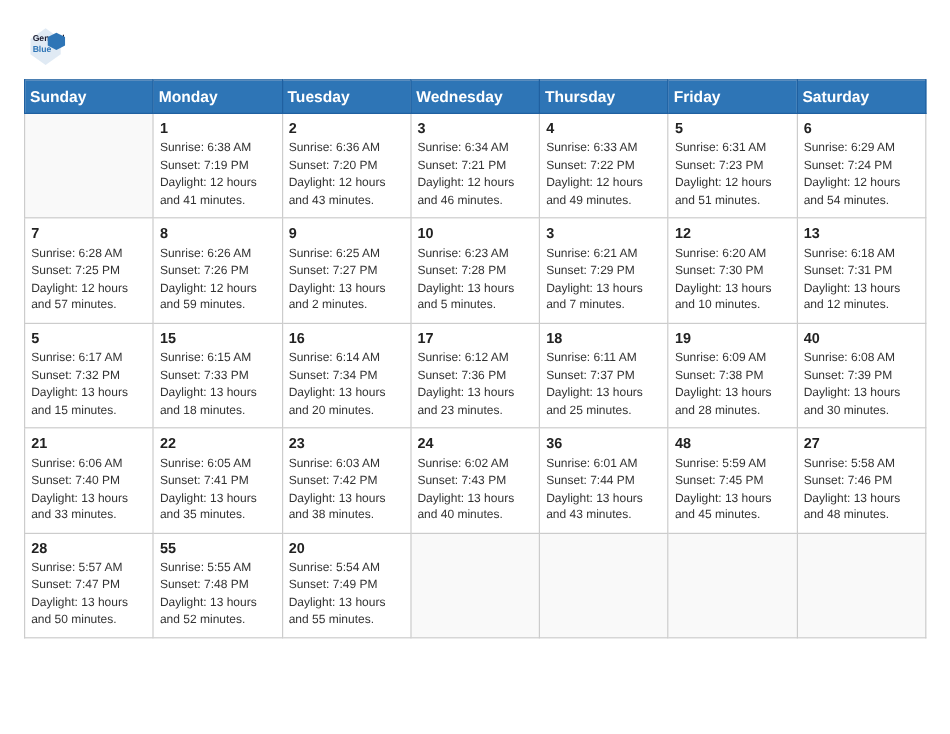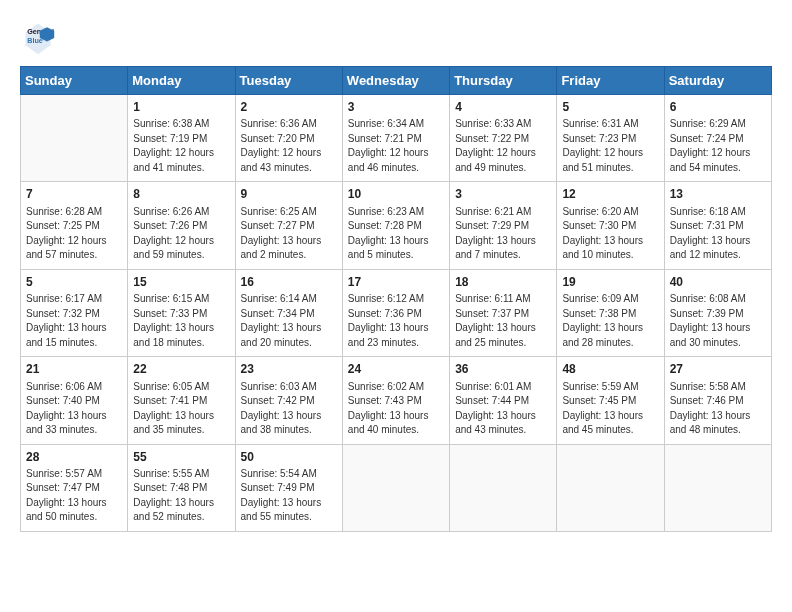--- a/index.html
+++ b/index.html
@@ -246,21 +246,21 @@
       <tr>
         <td>
           <span class="day-number">28</span>
           <div class="day-info">Sunrise: 5:57 AM<br>Sunset: 7:47 PM<br>Daylight: 13 hours and 50 minutes.</div>
         </td>
         <td>
           <span class="day-number">55</span>
           <div class="day-info">Sunrise: 5:55 AM<br>Sunset: 7:48 PM<br>Daylight: 13 hours and 52 minutes.</div>
         </td>
         <td>
-          <span class="day-number">50</span>
+          <span class="day-number">20</span>
           <div class="day-info">Sunrise: 5:54 AM<br>Sunset: 7:49 PM<br>Daylight: 13 hours and 55 minutes.</div>
         </td>
         <td class="empty"></td>
         <td class="empty"></td>
         <td class="empty"></td>
         <td class="empty"></td>
       </tr>
     </tbody>
 </table>
 

